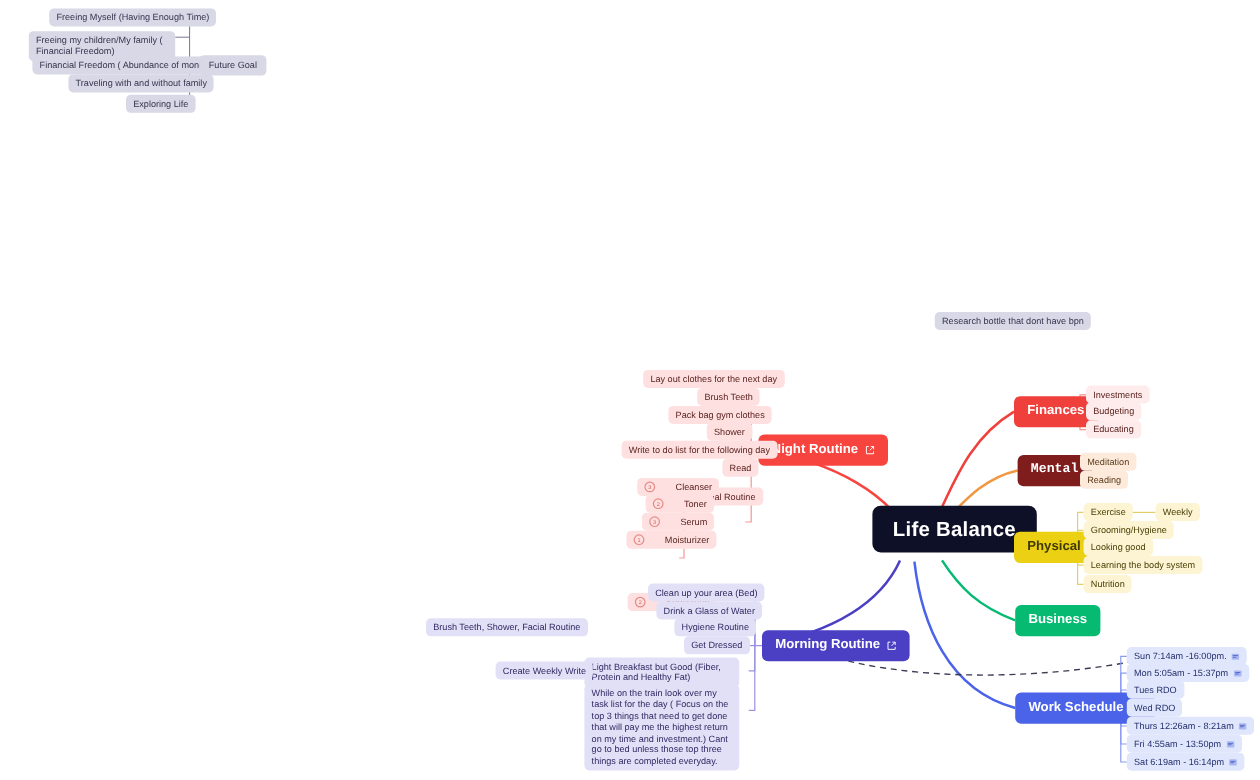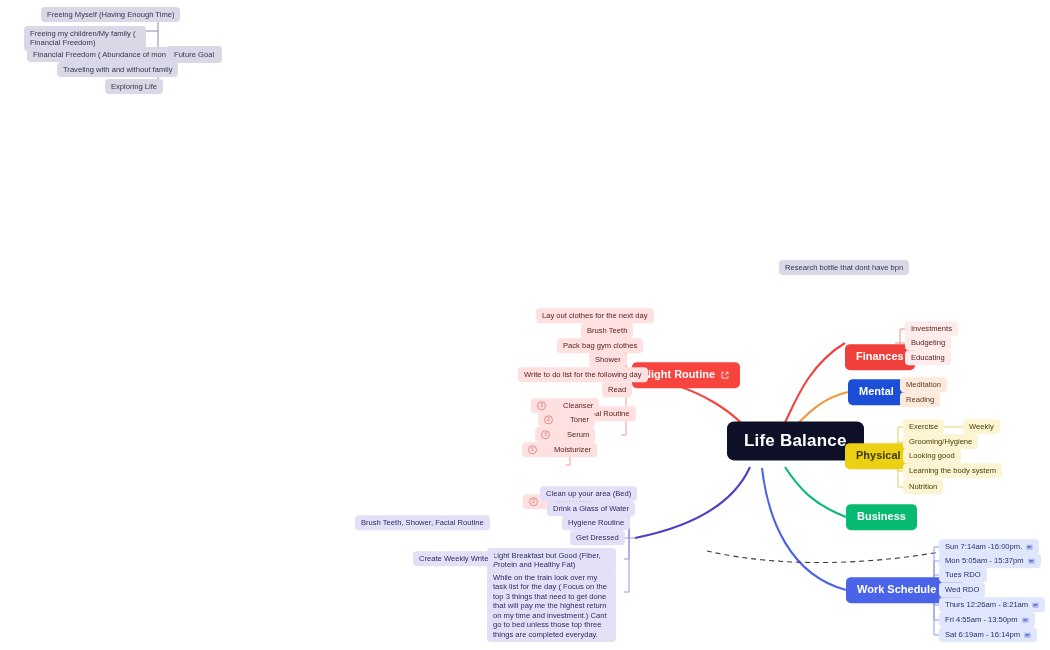--- a/index.html
+++ b/index.html
@@ -18,21 +18,21 @@
   .central{
     background:#0d1026;color:#ffffff;border-radius:7px;
     font-size:17px;font-weight:700;letter-spacing:.2px;
     padding:9px 17px;justify-content:center;
   }
 
   
   .main-node{color:#ffffff;font-size:11px;font-weight:700;padding:6px 11px;border-radius:5px;
     justify-content:center;gap:6px;white-space:nowrap;}
   .main-node.finances{background:#f0403c;}
-  .main-node.mental{background:#1d4ed8;}
+  .main-node.mental{background:#7f1d1d;font-family:Liberation Mono, monospace;}
   .main-node.physical{background:#ecd013;color:#3f3a00;}
   .main-node.business{background:#06ba72;}
   .main-node.night{background:#f7443e;}
   .main-node.morning{background:#4b3fc4;}
   .main-node.work{background:#4a63e8;}
 
   
   .chip{font-size:7.6px;padding:3px 6px;border-radius:4px;line-height:1.35;white-space:nowrap;}
   .chip.wrap{white-space:normal;align-items:flex-start;}
   .chip.red{background:#fde0df;color:#5b2321;}
@@ -165,21 +165,21 @@
     </div>
 
   <div class="node chip grey" style="left:779px;top:260px;">
       <span class="txt">Research bottle that dont have bpn</span>
     </div>
 
   <div class="node central" style="left:727px;top:441px;transform:translateY(-50%);">
     <span class="txt">Life Balance</span>
   </div>
 
-  <div class="node main-node finances" style="left:845px;top:357px;transform:translateY(-50%);">
+  <div class="node main-node finances" style="left:845px;top:343px;transform:translateY(-50%);">
     <span class="txt">Finances</span>
   </div>
   <div class="node chip redl" style="left:905px;top:329px;transform:translateY(-50%);">
       <span class="txt">Investments</span>
     </div>
   <div class="node chip redl" style="left:905px;top:343px;transform:translateY(-50%);">
       <span class="txt">Budgeting</span>
     </div>
   <div class="node chip redl" style="left:905px;top:358px;transform:translateY(-50%);">
       <span class="txt">Educating</span>
@@ -267,20 +267,30 @@
   </div>
   <div class="node chip red numchip" style="left:522px;top:450px;transform:translateY(-50%);">
     <span class="badge">1</span>
     <span class="txt">Moisturizer</span>
   </div>
   <div class="node chip red numchip" style="left:523px;top:465px;transform:translateY(-50%);margin-top:37px;">
     <span class="badge">2</span>
     <span class="txt">Sunscreen</span>
   </div>
 
+  <div class="node main-node morning" style="left:635px;top:538px;transform:translateY(-50%);">
+    <span class="txt">Morning Routine</span>
+    <span class="ic">
+      <svg width="8" height="8" viewBox="0 0 12 12">
+          <path d="M4.5 1.5H1.5v9h9v-3" fill="none" stroke="#fff" stroke-width="1.2"></path>
+          <path d="M7 1.5h3.5V5" fill="none" stroke="#fff" stroke-width="1.2"></path>
+          <path d="M10.3 1.7L5.8 6.2" stroke="#fff" stroke-width="1.2"></path>
+        </svg>
+    </span>
+  </div>
   <div class="node chip purple" style="left:540px;top:494px;transform:translateY(-50%);">
       <span class="txt">Clean up your area (Bed)</span>
     </div>
   <div class="node chip purple" style="left:547px;top:509px;transform:translateY(-50%);">
       <span class="txt">Drink a Glass of Water</span>
     </div>
   <div class="node chip purple" style="left:562px;top:523px;transform:translateY(-50%);">
       <span class="txt">Hygiene Routine</span>
     </div>
   <div class="node chip purple" style="left:355px;top:523px;transform:translateY(-50%);">

